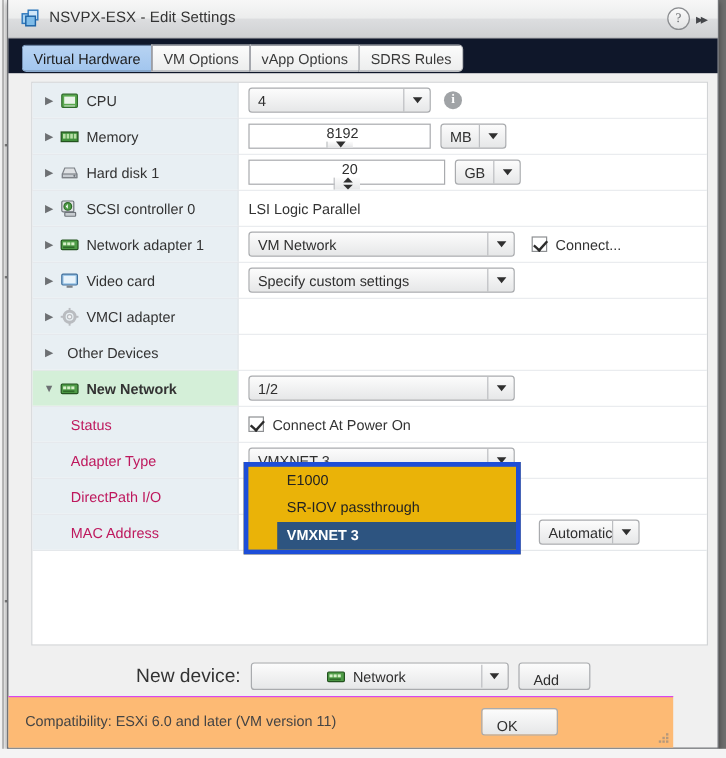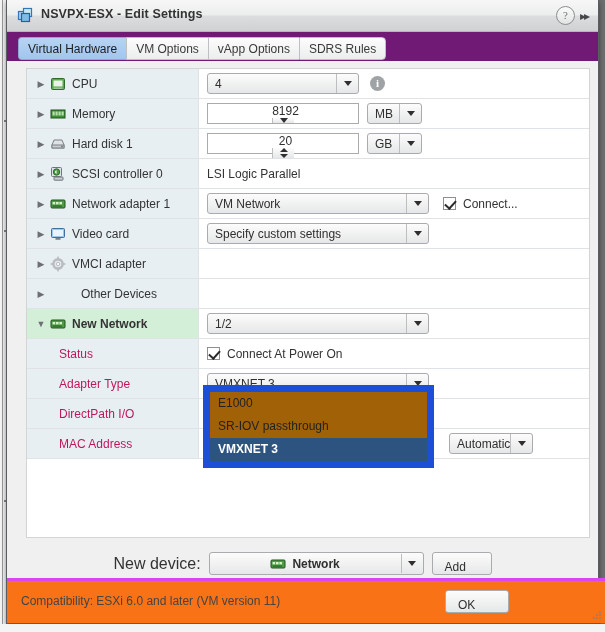--- a/index.html
+++ b/index.html
@@ -32,36 +32,36 @@
 
   
   #titlebar{
     position:relative;height:31px;
     background:linear-gradient(to bottom,#f7f7f7 0%,#eceded 48%,#dcdddf 52%,#cfd1d3 100%);
     border-bottom:1px solid #b4b6b9;
   }
   #titlebar .tb-icon{position:absolute;left:10px;top:7px;width:17px;height:17px;}
   #titlebar .tb-title{
     position:absolute;left:34px;top:7px;
-    font-size:12.5px;font-weight:bold;color:#333;
+    font-size:12.5px;font-weight:normal;color:#333;
     letter-spacing:.1px;
   }
   .tb-right{position:absolute;right:7px;top:6px;display:flex;align-items:center;gap:5px;}
   .help-circle{
     width:17px;height:17px;border-radius:50%;
     border:1px solid #8b8d90;
     background:linear-gradient(to bottom,#fbfbfb,#e2e3e4);
     color:#6c6e71;font-size:11px;line-height:16px;text-align:center;
     font-family:"Liberation Serif",serif;
   }
   .chev2{color:#44464a;font-size:12px;line-height:16px;letter-spacing:-2px;padding-right:3px;}
 
   
   #tabstrip{
-    position:relative;height:29px;background:#701a75;
+    position:relative;height:29px;background:#0f172a;
     padding-left:10px;box-sizing:border-box;
   }
   .tabs{display:flex;position:absolute;left:11px;top:5px;}
   .tab{
     height:23px;line-height:23px;padding:0 9px;
     font-size:12px;color:#3a3a3a;
     background:linear-gradient(to bottom,#fcfcfc,#eceded);
     border:1px solid #bdbfc2;border-right:none;
     box-sizing:border-box;white-space:nowrap;
   }
@@ -158,49 +158,49 @@
   .info-i{
     width:15px;height:15px;border-radius:50%;background:#a0a3a6;
     color:#fff;font-size:11px;font-weight:bold;line-height:15px;
     text-align:center;font-family:"Liberation Serif",serif;
     margin-left:11px;flex:0 0 15px;
   }
 
   
   #droplist{
     position:absolute;left:196px;top:385px;width:231px;
-    background:#a16207;border:7px solid #1d4ed8;
-    box-sizing:border-box;z-index:40;
+    background:#eab308;border:4px solid #1d4ed8;
+    box-sizing:border-box;z-index:40;padding-left:24px;
   }
   #droplist .opt{
     height:23px;line-height:23px;padding-left:8px;
     font-size:12px;color:#222;white-space:nowrap;
   }
   #droplist .opt.sel{background:#2d5480;color:#fff;font-weight:bold;}
 
   
   #newdevbar{
     position:absolute;left:0;top:545px;width:591px;height:37px;
     display:flex;align-items:center;justify-content:center;gap:8px;
   }
   .ndlabel{font-size:16px;color:#333;}
-  #ndcombo{width:215px;height:23px;font-weight:bold;}
+  #ndcombo{width:215px;height:23px;}
   #ndcombo .ctext{display:flex;align-items:center;justify-content:center;padding-left:0;}
   .btn{
     height:23px;min-width:60px;padding:4px 12px;box-sizing:border-box;
     border:1px solid #a9abae;border-radius:3px;
     background:linear-gradient(to bottom,#fcfcfc,#e6e7e8);
     font-size:12px;color:#2f2f2f;line-height:21px;text-align:left;
     font-family:"Liberation Sans",sans-serif;
   }
 
   
   #footer{
-    position:absolute;left:0;bottom:0;width:598px;height:42px;
-    background:#f97316;border-top:3px solid #d946ef;
+    position:absolute;left:0;bottom:0;width:554px;height:42px;
+    background:#fdba74;border-top:1px solid #d946ef;
   }
   #compat{position:absolute;left:14px;top:13px;font-size:12px;color:#444;}
   #okbtn{position:absolute;right:96px;top:9px;width:64px;}
   #cancelbtn{position:absolute;right:16px;top:9px;width:70px;}
   .grip{position:absolute;right:3px;bottom:3px;width:9px;height:9px;opacity:.55;}
   .grip i{position:absolute;width:2px;height:2px;background:#7b7e83;display:block;}
 </style>
 </head>
 <body>
 
@@ -299,21 +299,21 @@
           <span class="devicon">
             <svg width="16" height="16" viewBox="0 0 16 16">
               <path d="M2 9 L4 4 H12 L14 9 V12 H2 Z" fill="#dfe2e5" stroke="#7d8288" stroke-width="1"></path>
               <rect x="2" y="9" width="12" height="3" fill="#c7ccd1" stroke="#7d8288" stroke-width="1"></rect>
               <circle cx="12" cy="10.5" r="0.9" fill="#6f757b"></circle>
             </svg>
           </span>
           <span class="lbltext">Hard disk 1</span>
         </div>
         <div class="val">
-          <div class="textbox" style="width:152px">
+          <div class="textbox" style="width:164px">
             <span class="ctext">20</span>
             <span class="spin">
                 <i class="up"></i>
                 <i class="down"></i>
               </span>
           </div>
           <div class="combo" style="width:55px;margin-left:8px">
             <span class="ctext">GB</span>
             <span class="carrow">
                 <i class="caret"></i>
@@ -404,21 +404,21 @@
             </svg>
           </span>
           <span class="lbltext">VMCI adapter</span>
         </div>
         <div class="val"></div>
       </div>
 
       <div class="row">
         <div class="lbl">
           <span class="twisty">▶</span>
-          <span class="lbltext" style="margin-left:31px">Other Devices</span>
+          <span class="lbltext" style="margin-left:6px">Other Devices</span>
         </div>
         <div class="val"></div>
       </div>
 
       <div class="row selected">
         <div class="lbl">
           <span class="twisty">▼</span>
           <span class="devicon">
             <svg width="16" height="16" viewBox="0 0 16 16">
               <rect x="1" y="4" width="14" height="8" rx="1" fill="#4f9c47" stroke="#23521f" stroke-width="1"></rect>

